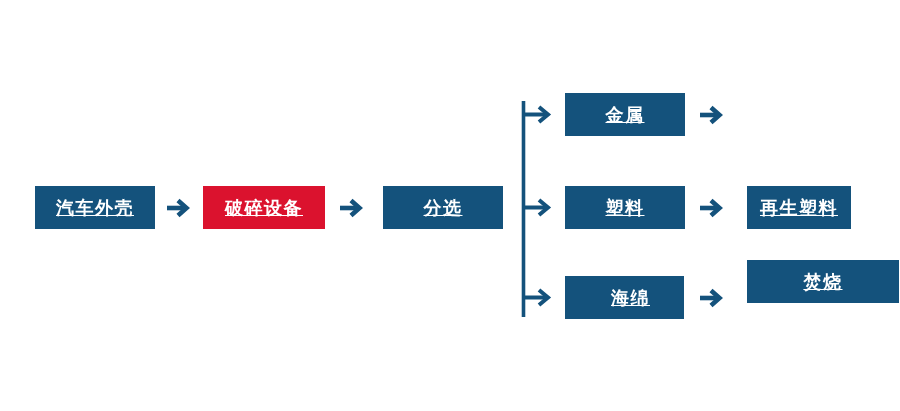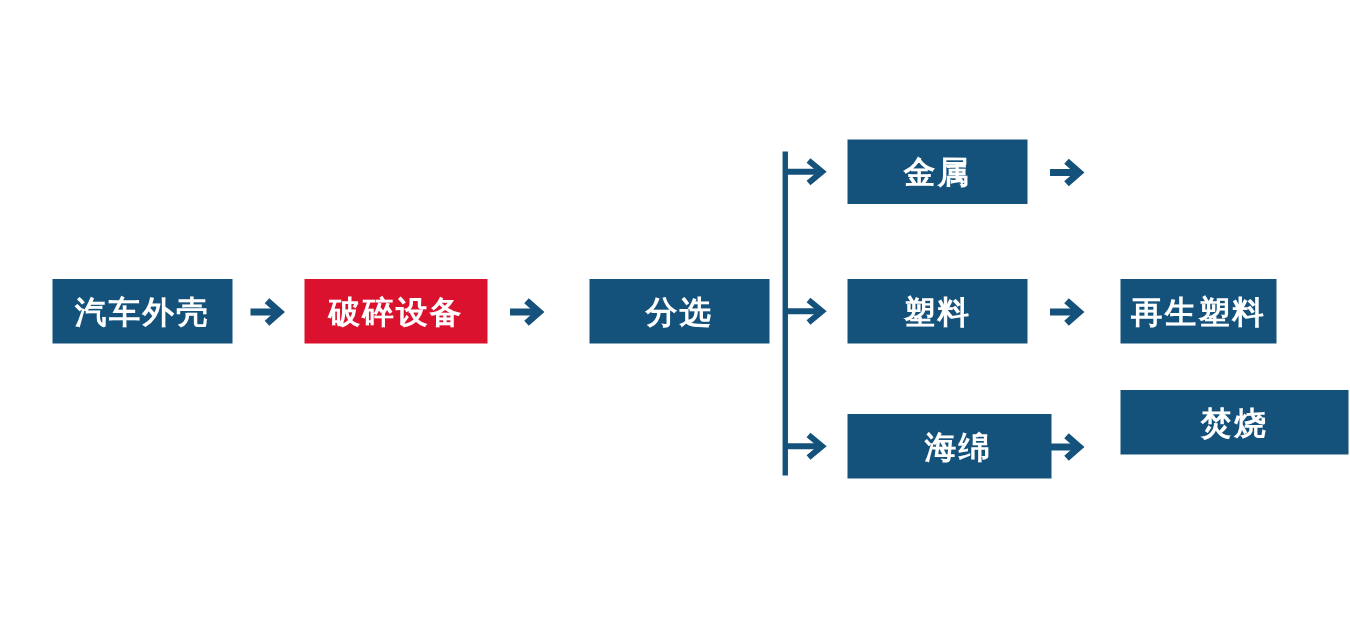--- a/index.html
+++ b/index.html
@@ -18,38 +18,39 @@
     font-family: "Liberation Sans", "DejaVu Sans", sans-serif;
     overflow: hidden;
   }
   .node {
     position: absolute;
     height: 43px;
     display: flex;
     align-items: center;
     justify-content: center;
     color: var(--text-white);
-    font-size: 21px;
+    font-size: 18px;
     font-weight: bold;
     letter-spacing: 1.5px;
     background: var(--primary-blue);
     white-space: nowrap;
+    text-decoration: underline;
   }
   .node.red { background: var(--highlight-red); }
 
   
   .n-car      { left: 35px;  top: 186px; width: 120px; text-align: right; }
   .n-crush    { left: 203px; top: 186px; width: 122px; }
-  .n-sort     { left: 393px; top: 186px; width: 120px; text-align: center; }
+  .n-sort     { left: 383px; top: 186px; width: 120px; text-align: center; }
   
   .n-metal    { left: 565px; top: 93px;  width: 120px; }
   .n-recycle  { left: 747px; top: 93px;  width: 130px; }
   .n-plastic  { left: 565px; top: 186px; width: 120px; }
   .n-replastic{ left: 747px; top: 186px; width: 104px; }
-  .n-sponge   { left: 565px; top: 276px; width: 136px; padding-left: 12px; }
+  .n-sponge   { left: 565px; top: 276px; width: 119px; padding-left: 12px; }
   .n-burn     { left: 747px; top: 260px; width: 152px; }
 
   .arrow { position: absolute; width: 28px; height: 22px; }
   .a1 { left: 166px; top: 197px; }
   .a2 { left: 339px; top: 197px; }
   .a3 { left: 699px; top: 104px; }
   .a4 { left: 699px; top: 197px; }
   .a5 { left: 699px; top: 287px; }
 
   .branch { position: absolute; left: 520px; top: 99px; width: 36px; height: 220px; }

